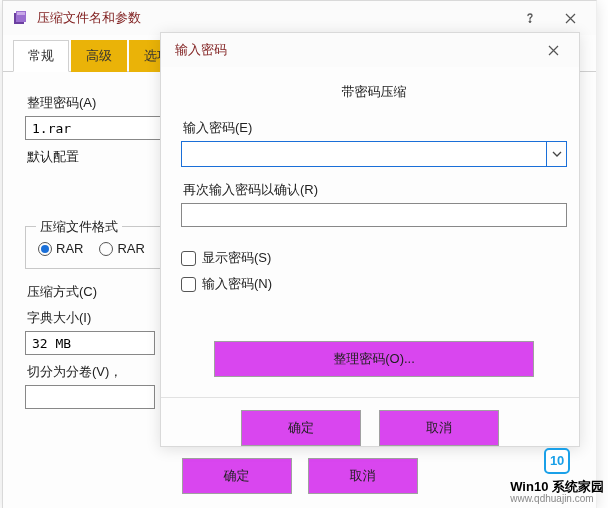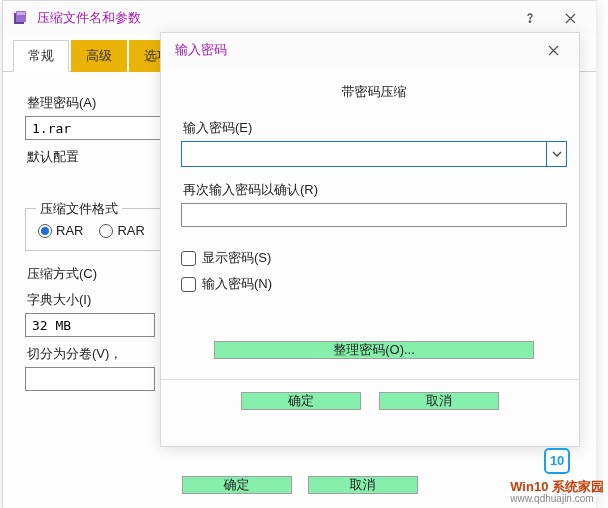--- a/index.html
+++ b/index.html
@@ -33,21 +33,21 @@
     align-items: center;
     height: 34px;
     padding: 0 6px 0 8px;
     background: #fbfbfb;
   }
   .titlebar .icon {
     width: 18px; height: 18px;
     margin-right: 8px;
     display:flex;align-items:center;justify-content:center;
   }
-  .titlebar .title { flex: 1; color:#a21caf; }
+  .titlebar .title { flex: 1; color:#7f1d1d; }
   .titlebar .win-btn {
     width: 40px; height: 28px;
     display:flex;align-items:center;justify-content:center;
     color:#555;
     cursor:pointer;
   }
   .titlebar .win-btn svg{stroke:#555;}
   .tabstrip {
     display:flex;
     padding: 4px 10px 0 10px;
@@ -97,24 +97,24 @@
   .radio-row{display:flex;gap:16px;align-items:center;margin-top:4px;}
   .radio{display:flex;align-items:center;gap:4px;cursor:pointer;}
   .radio .dot{
     width:14px;height:14px;border:1px solid #555;border-radius:50%;
     display:inline-flex;align-items:center;justify-content:center;
   }
   .radio.checked .dot::after{
     content:"";width:8px;height:8px;border-radius:50%;background:#1a6fd8;
   }
   .btn {
-    height:18px;
+    height:36px;
     min-width:90px;
     border:1px solid #a0a0a0;
-    background:#86efac;
+    background:#d946ef;
     display:inline-flex;align-items:center;justify-content:center;
     cursor:pointer;
     padding:0 14px;
   }
   .btn.wide{min-width:160px;}
   .main-buttons{
     position:absolute;
     bottom:8px; left:0; right:0;
     display:flex;justify-content:center;gap:16px;
     padding: 10px 0 6px 0;
@@ -153,21 +153,21 @@
     display:flex;align-items:center;gap:6px;
     z-index:50;
     font-size:13px;
     flex-direction:column;
   }
   .watermark .logo{
     width:26px;height:26px;border:2px solid #1aa0e8;border-radius:5px;
     display:flex;align-items:center;justify-content:center;
     color:#1aa0e8;font-weight:bold;background:#fff;
   }
-  .watermark .txt .l1{color:#c2410c;font-weight:bold;line-height:1.05;}
+  .watermark .txt .l1{color:#000000;font-weight:bold;line-height:1.05;}
   .watermark .txt .l2{color:#888;font-size:10px;line-height:1.05;}
   .cfg-row{display:flex;justify-content:flex-end;margin-top:6px;}
   .cutfield{width:calc(100% - 0px);}
 </style>
 </head>
 <body>
 
 <div class="window main-window">
   <div class="titlebar">
     <span class="icon">

